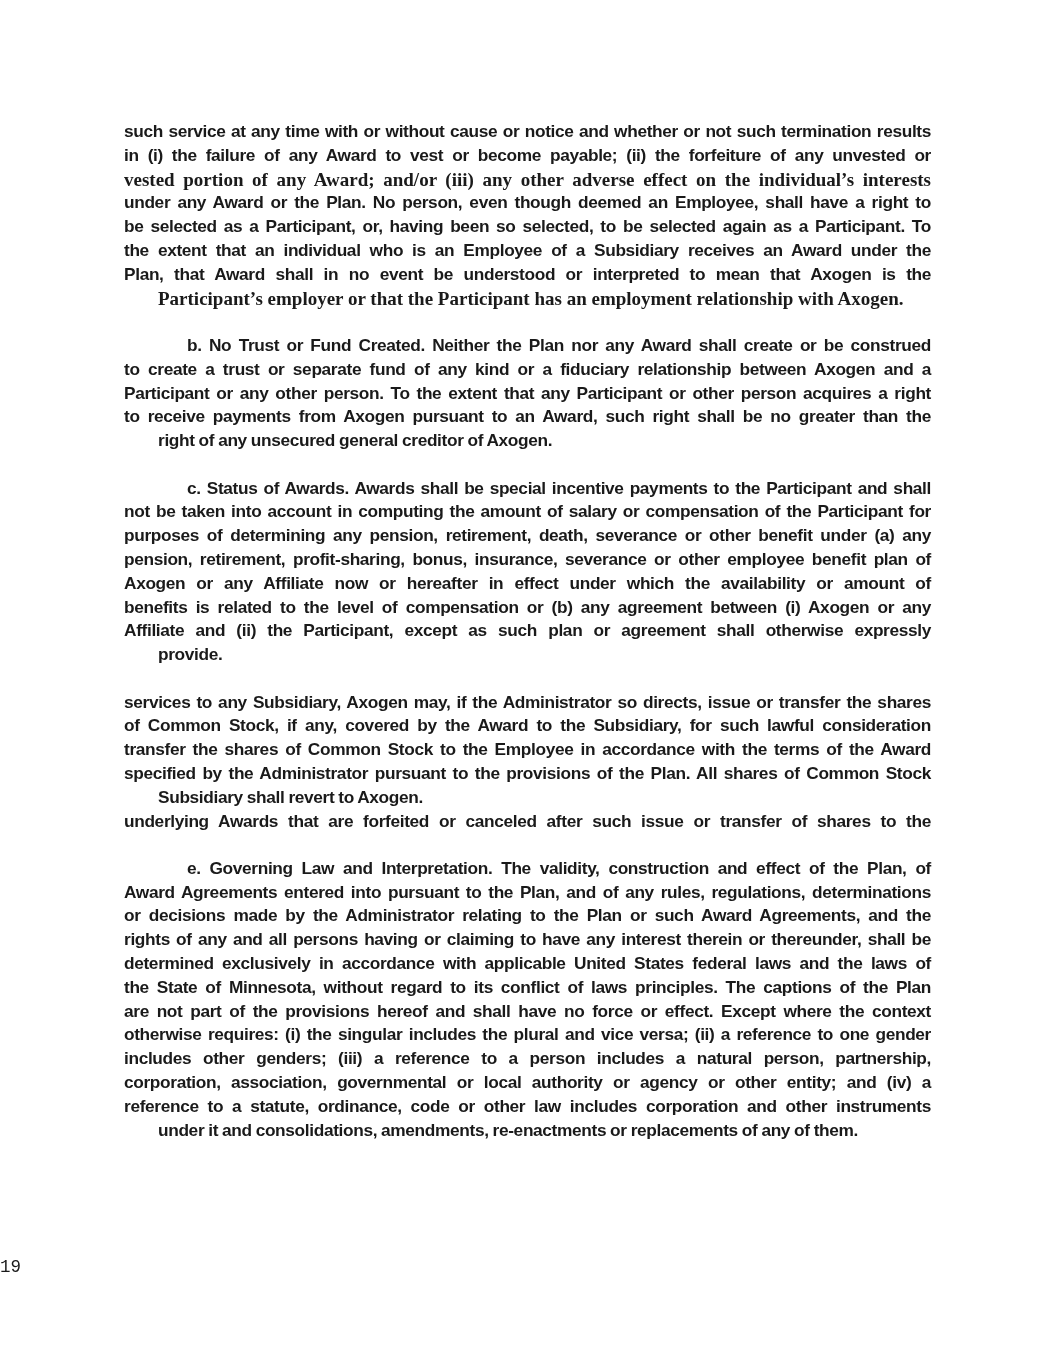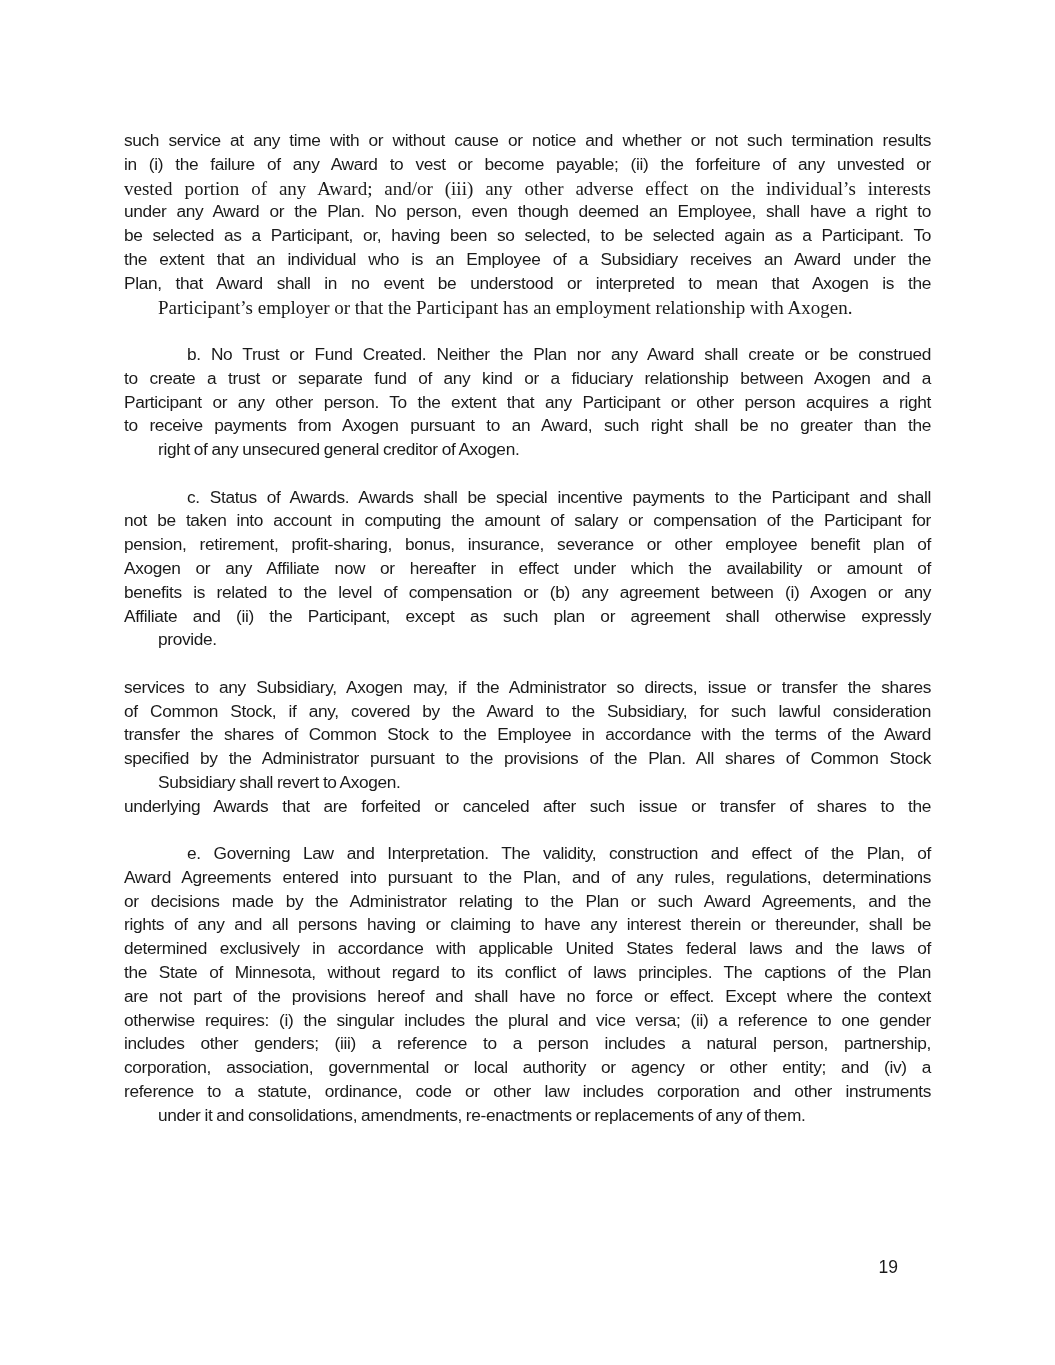--- a/index.html
+++ b/index.html
@@ -10,22 +10,23 @@
     body {
       width: 1055px;
       height: 1365px;
       position: relative;
       overflow: hidden;
       color: #1a1a1a;
     }
     .page {
       position: absolute;
       left: 124px;
-      top: 129px;
+      top: 120px;
       width: 807px;
+      font-weight: bold;
     }
     .line {
       font-family: "Liberation Sans", sans-serif;
       font-size: 17.3px;
       line-height: 23.8px;
       height: 23.8px;
       white-space: nowrap;
       text-align: justify;
       text-align-last: justify;
       letter-spacing: -0.35px;
@@ -45,22 +46,22 @@
       padding-left: 63px;
     }
     .para-gap {
       height: 23.6px;
     }
     .page-number {
       position: absolute;
       left: 0;
       width: 898px;
       top: 1257px;
-      text-align: right;
-      font-family: Liberation Sans, sans-serif;
+      text-align: left;
+      font-family: Liberation Mono, monospace;
       font-size: 17.5px;
       color: #1a1a1a;
     }
   </style>
 </head>
 <body>
 
 <div class="page">
 
   <div class="paragraph">
@@ -82,20 +83,21 @@
     <div class="line">Participant or any other person. To the extent that any Participant or other person acquires a right</div>
     <div class="line">to receive payments from Axogen pursuant to an Award, such right shall be no greater than the</div>
     <div class="line last">right of any unsecured general creditor of Axogen.</div>
   </div>
 
   <div class="para-gap"></div>
 
   <div class="paragraph">
     <div class="line indent">c. Status of Awards. Awards shall be special incentive payments to the Participant and shall</div>
     <div class="line">not be taken into account in computing the amount of salary or compensation of the Participant for</div>
+    <div class="line">purposes of determining any pension, retirement, death, severance or other benefit under (a) any</div>
     <div class="line">pension, retirement, profit-sharing, bonus, insurance, severance or other employee benefit plan of</div>
     <div class="line">Axogen or any Affiliate now or hereafter in effect under which the availability or amount of</div>
     <div class="line">benefits is related to the level of compensation or (b) any agreement between (i) Axogen or any</div>
     <div class="line">Affiliate and (ii) the Participant, except as such plan or agreement shall otherwise expressly</div>
     <div class="line last">provide.</div>
   </div>
 
   <div class="para-gap"></div>
 
   <div class="paragraph">

